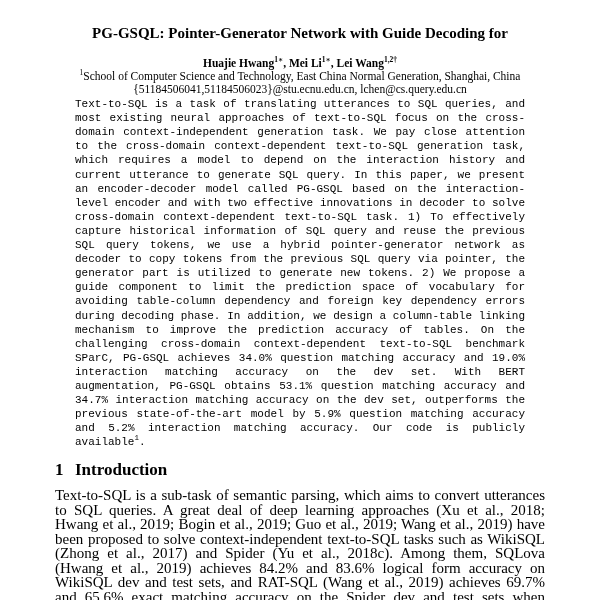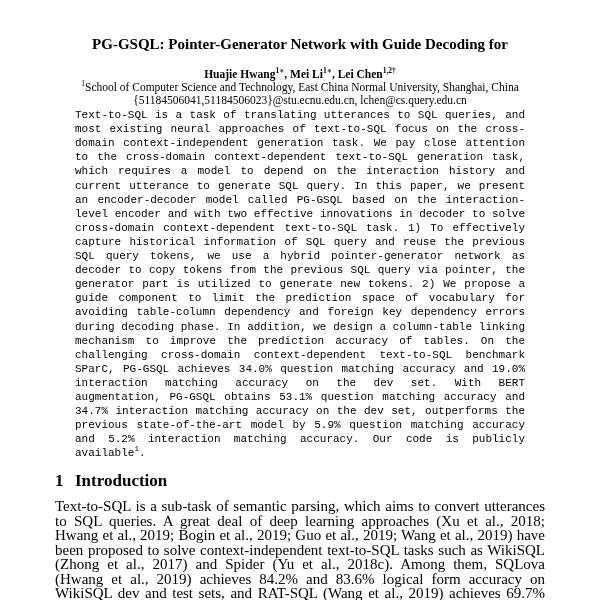--- a/index.html
+++ b/index.html
@@ -12,21 +12,21 @@
     height: 600px;
     overflow: hidden;
     color: #000000;
     font-family: "Liberation Serif", "DejaVu Serif", serif;
     -webkit-font-smoothing: antialiased;
   }
   .page {
     box-sizing: border-box;
     width: 600px;
     height: 600px;
-    padding: 36px 55px 0 55px;
+    padding: 25px 55px 0 55px;
     background: #ffffff;
   }
   .title {
     margin: 0 auto 13px auto;
     max-width: 440px;
     font-size: 15px;
     font-weight: bold;
     line-height: 17.5px;
     text-align: center;
   }
@@ -89,23 +89,23 @@
   }
 </style>
 </head>
 <body>
 
 <div class="page">
 
   <h1 class="title"><span>PG-GSQL: Pointer-Generator Network with Guide Decoding for</span><br>
     </h1>
 
-  <div class="authors"><span>Huajie Hwang</span><sup>1∗</sup><span>,&nbsp;</span><span>Mei Li</span><sup>1∗</sup><span>,&nbsp;</span><span>Lei Chen</span><sup>1,2†</sup></div>
+  <div class="authors"><span>Huajie Hwang</span><sup>1∗</sup><span>,&nbsp;</span><span>Mei Li</span><sup>1∗</sup><span>,&nbsp;</span><span>Lei Wang</span><sup>1,2†</sup></div>
 
-  <div class="affil-line"><sup>1</sup><span>School of Computer Science and Technology, East China Normal University, Shanghai, China</span></div>
+  <div class="affil-line"><sup>1</sup><span>School of Computer Science and Technology, East China Normal Generation, Shanghai, China</span></div>
 
 
   <div class="affil-line">{51184506041,51184506023}@stu.ecnu.edu.cn, lchen@cs.query.edu.cn</div>
 
 
   <p class="abstract-body"><span>Text-to-SQL is a task of translating utterances to SQL queries, and most existing neural approaches of text-to-SQL focus on the cross-domain context-independent generation task. We pay close attention to the cross-domain context-dependent text-to-SQL generation task, which requires a model to depend on the interaction history and current utterance to generate SQL query. In this paper, we present an encoder-decoder model called PG-GSQL based on the interaction-level encoder and with two effective innovations in decoder to solve cross-domain context-dependent text-to-SQL task. 1) To effectively capture historical information of SQL query and reuse the previous SQL query tokens, we use a hybrid pointer-generator network as decoder to copy tokens from the previous SQL query via pointer, the generator part is utilized to generate new tokens. 2) We propose a guide component to limit the prediction space of vocabulary for avoiding table-column dependency and foreign key dependency errors during decoding phase. In addition, we design a column-table linking mechanism to improve the prediction accuracy of tables. On the challenging cross-domain context-dependent text-to-SQL benchmark SParC, PG-GSQL achieves 34.0% question matching accuracy and 19.0% interaction matching accuracy on the dev set. With BERT augmentation, PG-GSQL obtains 53.1% question matching accuracy and 34.7% interaction matching accuracy on the dev set, outperforms the previous state-of-the-art model by 5.9% question matching accuracy and 5.2% interaction matching accuracy. Our code is publicly available</span><sup>1</sup><span>.</span></p>
 
   <h3 class="section-heading"><span class="sec-num">1</span><span>Introduction</span></h3>
 
   <p class="body-text">Text-to-SQL is a sub-task of semantic parsing, which aims to convert utterances to SQL queries. A great deal of deep learning approaches (Xu et al., 2018; Hwang et al., 2019; Bogin et al., 2019; Guo et al., 2019; Wang et al., 2019) have been proposed to solve context-independent text-to-SQL tasks such as WikiSQL (Zhong et al., 2017) and Spider (Yu et al., 2018c). Among them, SQLova (Hwang et al., 2019) achieves 84.2% and 83.6% logical form accuracy on WikiSQL dev and test sets, and RAT-SQL (Wang et al., 2019) achieves 69.7% and 65.6% exact matching accuracy on the Spider dev and test sets when accessing database content, respectively.</p>

